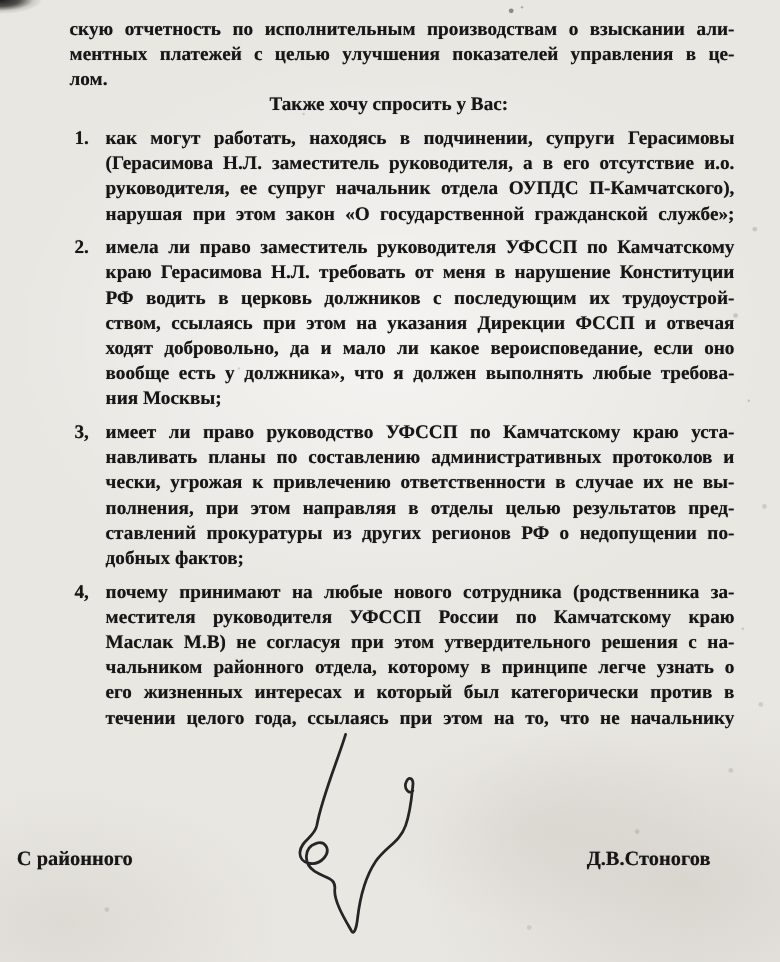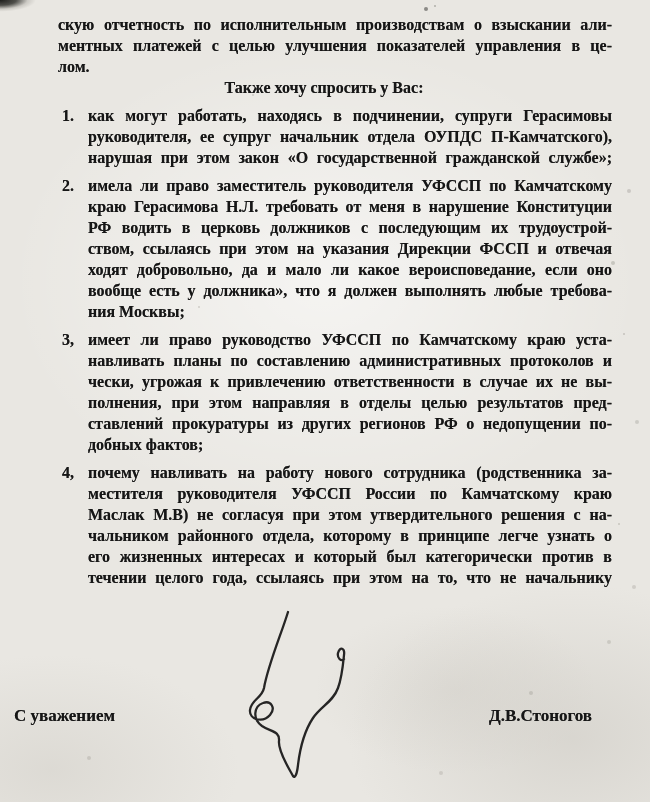--- a/index.html
+++ b/index.html
@@ -74,20 +74,21 @@
       <span class="line j">ментных платежей с целью улучшения показателей управления в це-</span>
       <span class="line">лом.</span>
     </p>
 
     <p class="para lead">Также хочу спросить у Вас:</p>
 
     <div class="qitem">
       <span class="num">1.</span>
       <div class="qbody">
         <span class="line j">как могут работать, находясь в подчинении, супруги Герасимовы</span>
+        <span class="line j">(Герасимова Н.Л. заместитель руководителя, а в его отсутствие и.о.</span>
         <span class="line j">руководителя, ее супруг начальник отдела ОУПДС П-Камчатского),</span>
         <span class="line j">нарушая при этом закон «О государственной гражданской службе»;</span>
       </div>
     </div>
 
     <div class="qitem">
       <span class="num">2.</span>
       <div class="qbody">
         <span class="line j">имела ли право заместитель руководителя УФССП по Камчатскому</span>
         <span class="line j">краю Герасимова Н.Л. требовать от меня в нарушение Конституции</span>
@@ -107,33 +108,33 @@
         <span class="line j">чески, угрожая к привлечению ответственности в случае их не вы-</span>
         <span class="line j">полнения, при этом направляя в отделы целью результатов пред-</span>
         <span class="line j">ставлений прокуратуры из других регионов РФ о недопущении по-</span>
         <span class="line">добных фактов;</span>
       </div>
     </div>
 
     <div class="qitem">
       <span class="num">4,</span>
       <div class="qbody">
-        <span class="line j">почему навливать на работу нового сотрудника (родственника за-</span>
+        <span class="line j">почему принимают на любые нового сотрудника (родственника за-</span>
         <span class="line j">местителя руководителя УФССП России по Камчатскому краю</span>
         <span class="line j">Маслак М.В) не согласуя при этом утвердительного решения с на-</span>
         <span class="line j">чальником районного отдела, которому в принципе легче узнать о</span>
         <span class="line j">его жизненных интересах и который был категорически против в</span>
         <span class="line j">течении целого года, ссылаясь при этом на то, что не начальнику</span>
       </div>
     </div>
 
   </div>
 
   <div class="footer">
-    <span class="closing">С уважением</span>
+    <span class="closing">С районного</span>
     <span class="signer">Д.В.Стоногов</span>
   </div>
 
   <svg class="signature" viewBox="0 0 120 185" xmlns="http://www.w3.org/2000/svg">
     <path d="M 45 2
              C 39 22, 25 55, 21 78
              C 19 88, 8 90, 7 100
              C 6 110, 20 113, 27 105
              C 33 98, 28 90, 20 93
              C 11 96, 9 109, 19 116

